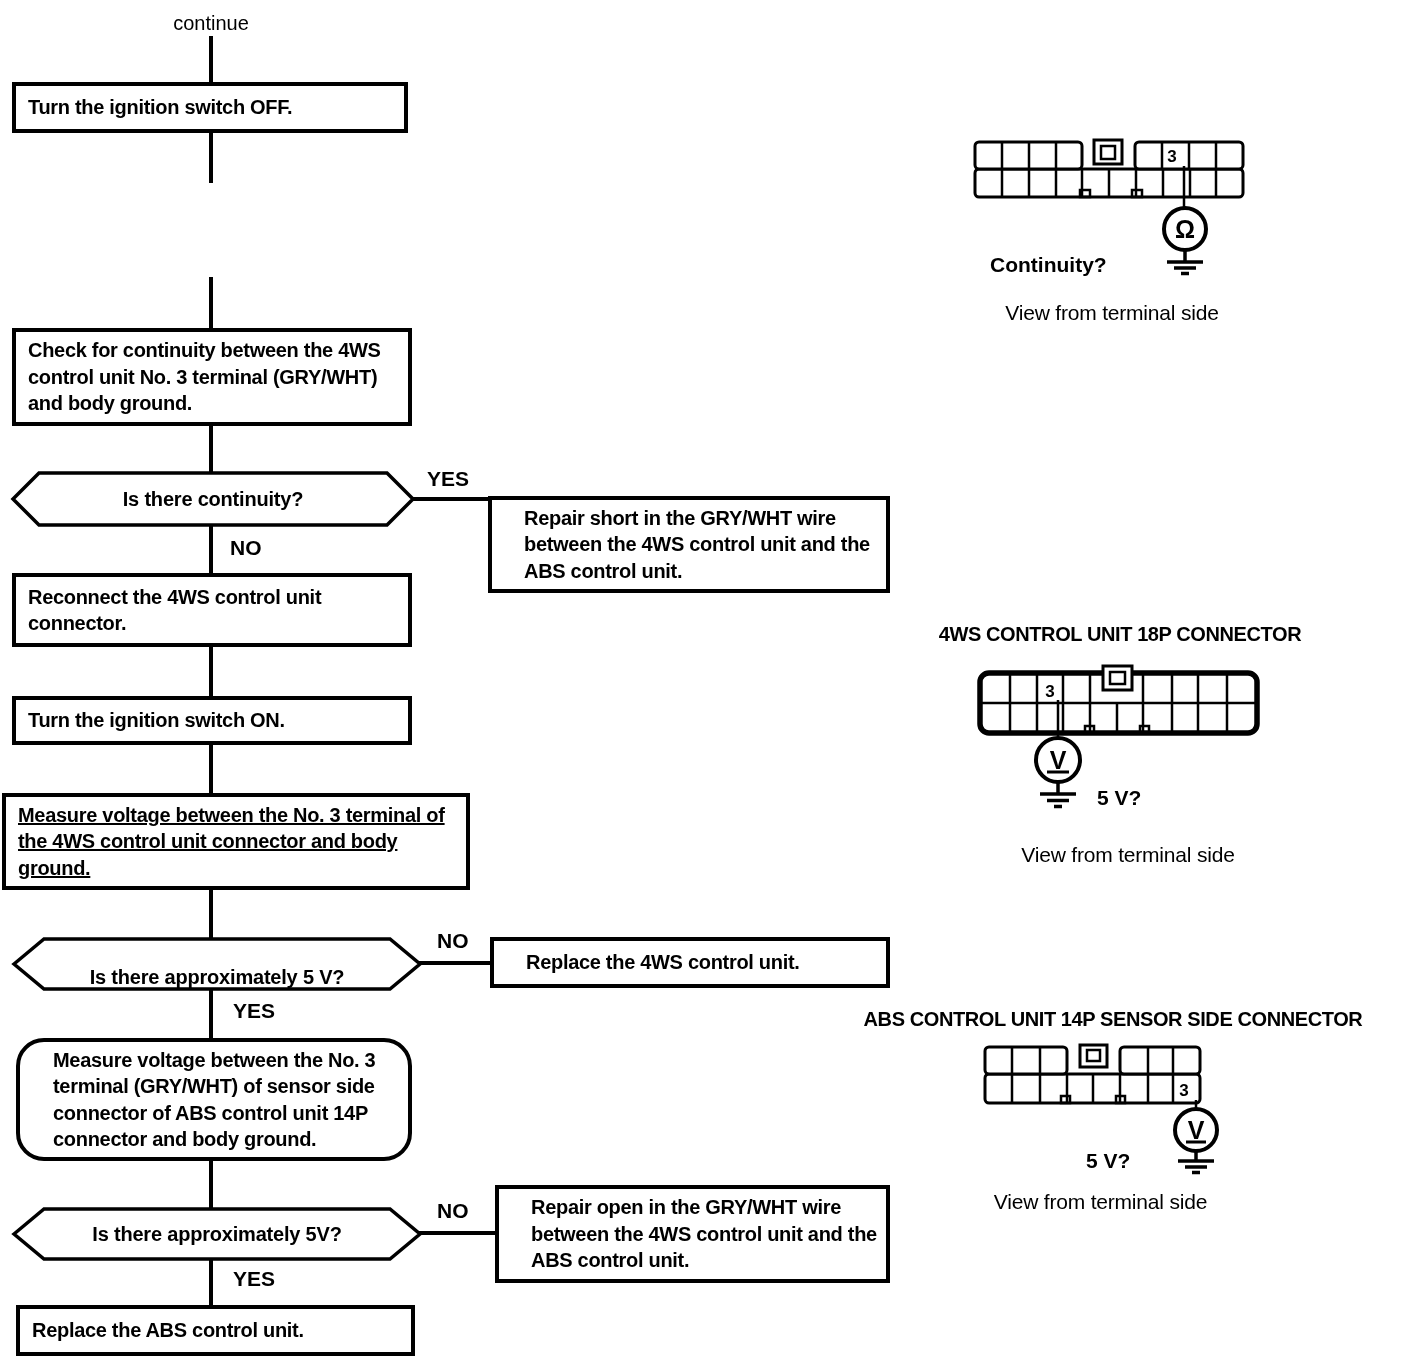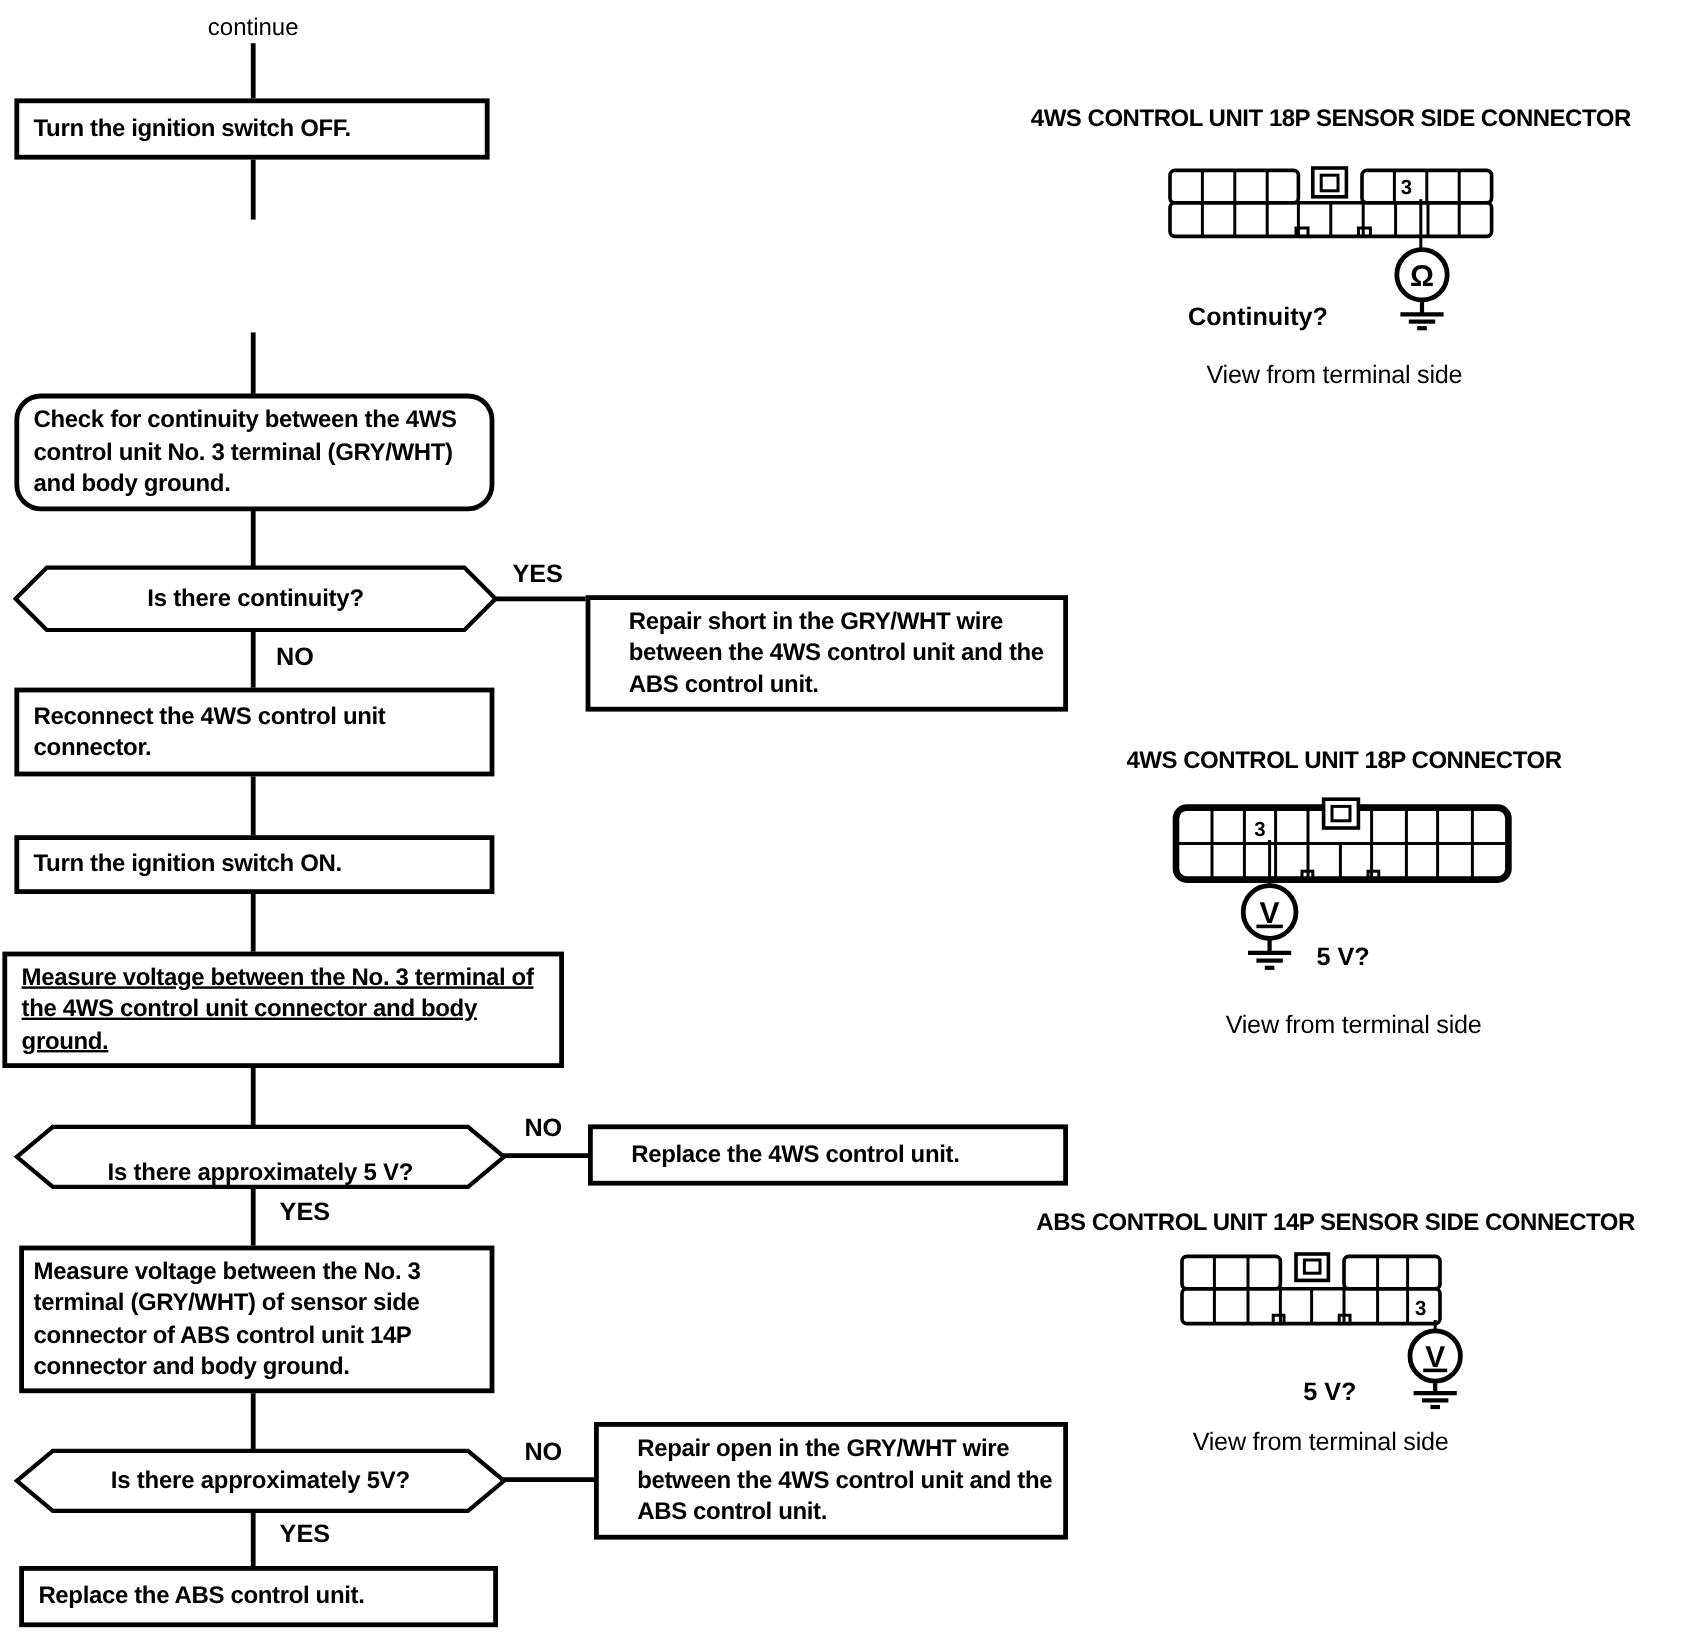--- a/index.html
+++ b/index.html
@@ -161,33 +161,33 @@
         <line x1="1192" y1="1172.5" x2="1200" y2="1172.5"></line>
       </g>
     </g>
   </svg>
 
   <div class="plain" style="left:131px;top:12px;width:160px;text-align:center;">continue</div>
 
   <div class="box step" style="left:12px;top:82px;width:396px;height:51px;">
     <span>Turn the ignition switch OFF.</span>
     </div>
-  <div class="box step" style="left:12px;top:328px;width:400px;height:98px;border-radius:22px;">
+  <div class="box step" style="left:12px;top:328px;width:400px;height:98px;">
     <span>Check for continuity between the 4WS control unit No. 3 terminal (GRY/WHT) and body ground.</span>
     </div>
   <div class="box step" style="left:12px;top:573px;width:400px;height:74px;">
     <span>Reconnect the 4WS control unit connector.</span>
     </div>
   <div class="box step" style="left:12px;top:696px;width:400px;height:49px;">
     <span>Turn the ignition switch ON.</span>
     </div>
   <div class="box step" style="left:2px;top:793px;width:468px;height:97px;text-decoration:underline;">
     <span>Measure voltage between the No. 3 terminal of the 4WS control unit connector and body ground.</span>
     </div>
-  <div class="box step" style="left:16px;top:1038px;width:396px;height:123px;padding-left:8px;">
+  <div class="box step" style="left:16px;top:1038px;width:396px;height:123px;padding-left:33px;border-radius:28px;">
     <span>Measure voltage between the No. 3 terminal (GRY/WHT) of sensor side connector of ABS control unit 14P connector and body ground.</span>
     </div>
   <div class="box step" style="left:16px;top:1305px;width:399px;height:51px;">
     <span>Replace the ABS control unit.</span>
     </div>
 
   <div class="qtext" style="left:13px;top:473px;width:400px;height:52px;">
     <span>Is there continuity?</span>
     </div>
   <div class="qtext" style="left:14px;top:939px;width:406px;height:50px;align-items:flex-end;">
@@ -207,21 +207,20 @@
   <div class="box action" style="left:488px;top:448px;width:402px;height:97px;margin-top:48px;">
     <span>Repair short in the GRY/WHT wire between the 4WS control unit and the ABS control unit.</span>
     </div>
   <div class="box action" style="left:490px;top:937px;width:400px;height:51px;">
     <span>Replace the 4WS control unit.</span>
     </div>
   <div class="box action" style="left:495px;top:1185px;width:395px;height:98px;">
     <span>Repair open in the GRY/WHT wire between the 4WS control unit and the ABS control unit.</span>
     </div>
 
-  <div class="dtitle" style="left:818px;top:88px;width:582px;">4WS CONTROL UNIT 18P SENSOR SIDE CONNECTOR</div>
   <div class="meterq" style="left:990px;top:221px;">Continuity?</div>
   <div class="caption" style="left:962px;top:301px;width:300px;">View from terminal side</div>
 
   <div class="dtitle" style="left:908px;top:623px;width:424px;">4WS CONTROL UNIT 18P CONNECTOR</div>
   <div class="meterq" style="left:1097px;top:754px;">5 V?</div>
   <div class="caption" style="left:998px;top:843px;width:260px;">View from terminal side</div>
 
   <div class="dtitle" style="left:828px;top:1008px;width:570px;">ABS CONTROL UNIT 14P SENSOR SIDE CONNECTOR</div>
   <div class="meterq" style="left:1086px;top:1117px;">5 V?</div>
   <div class="caption" style="left:973px;top:1190px;width:255px;">View from terminal side</div>

